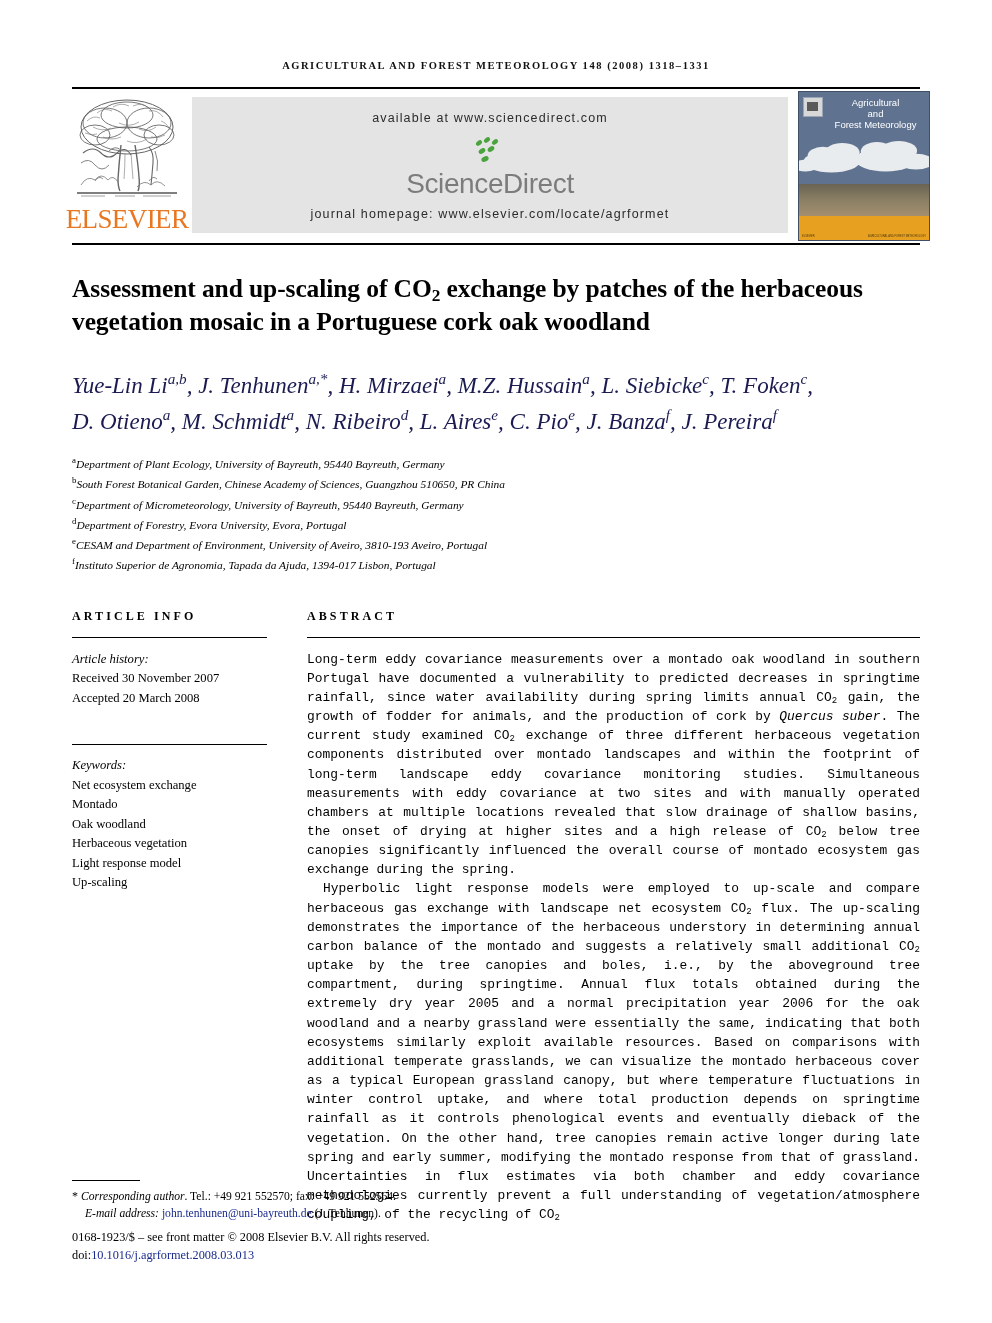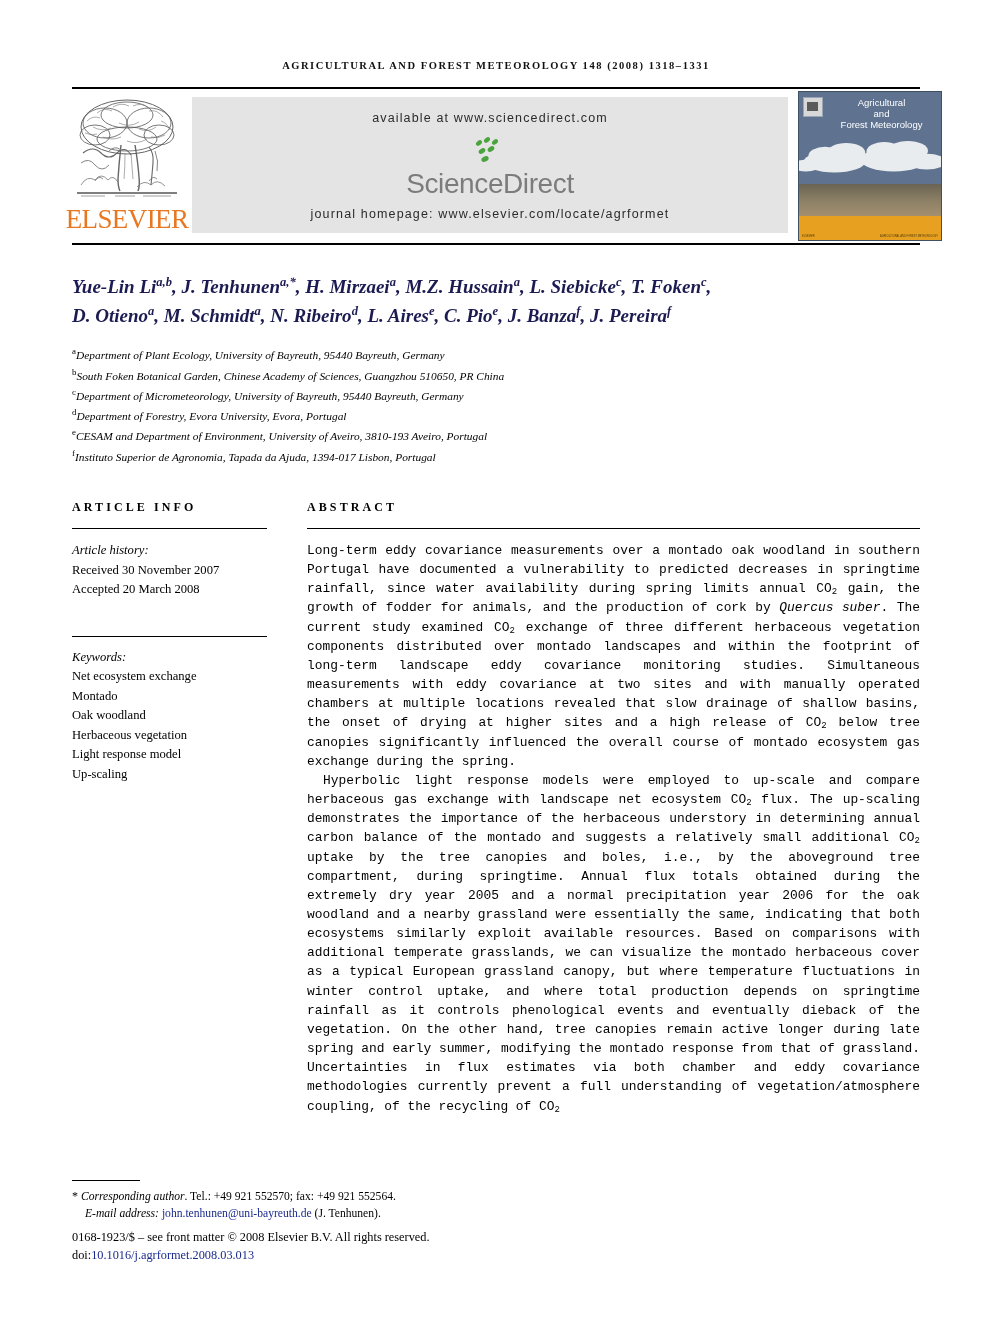--- a/index.html
+++ b/index.html
@@ -106,21 +106,21 @@
     line-height: 1;
   }
 
   .cover-block {
     flex: 0 0 122px;
     width: 122px;
     padding: 2px 0 6px 0;
     box-sizing: border-box;
   }
   .cover {
-    width: 144px;
+    width: 132px;
     height: 150px;
     position: relative;
     overflow: hidden;
     background: #ec4899;
     border: 1px solid #3f4f64;
     box-sizing: border-box;
   }
   .cover-sky { position:absolute; left:0; top:0; right:0; height:72%; background:#5f7391; }
   .cover-clouds { position:absolute; left:0; top:30%; width:100%; height:28%; }
   .cover-land {
@@ -179,22 +179,22 @@
     margin-top: 28px;
     letter-spacing: -0.1px;
     color: #000;
   }
   .article-title sub { font-size: 0.68em; vertical-align: baseline; position: relative; bottom: -0.25em; }
 
   
   .authors {
     font-family: "Liberation Serif", "DejaVu Serif", serif;
     font-style: italic;
-    font-weight: bold;
-    font-size: 19px;
+    font-weight: normal;
+    font-size: 23px;
     line-height: 1.52;
     margin-top: 28px;
     color: #1b1b52;
   }
   .authors sup { font-size: 0.66em; vertical-align: super; }
 
   
   .affiliations {
     margin-top: 13px;
     font-family: "Liberation Serif", "DejaVu Serif", serif;
@@ -396,26 +396,27 @@
         <div class="cover-footer-text">
           <span>ELSEVIER</span>
           <span>AGRICULTURAL AND FOREST METEOROLOGY</span>
         </div>
       </div>
     </div>
   </div>
 
   <div class="rule-mast-bottom"></div>
 
+  <h1 class="article-title"><span>Assessment and up-scaling of CO</span><sub>2</sub><span> exchange by patches of the herbaceous vegetation mosaic in a Portuguese cork oak woodland</span></h1>
 
   <div class="authors"><span>Yue-Lin Li</span><sup>a,b</sup>, <span>J. Tenhunen</span><sup>a,*</sup>, <span>H. Mirzaei</span><sup>a</sup>, <span>M.Z. Hussain</span><sup>a</sup>, <span>L. Siebicke</span><sup>c</sup>, <span>T. Foken</span><sup>c</sup>, <br><span>D. Otieno</span><sup>a</sup>, <span>M. Schmidt</span><sup>a</sup>, <span>N. Ribeiro</span><sup>d</sup>, <span>L. Aires</span><sup>e</sup>, <span>C. Pio</span><sup>e</sup>, <span>J. Banza</span><sup>f</sup>, <span>J. Pereira</span><sup>f</sup></div>
 
   <div class="affiliations">
       <div class="aff"><sup>a</sup><span>Department of Plant Ecology, University of Bayreuth, 95440 Bayreuth, Germany</span></div>
-      <div class="aff"><sup>b</sup><span>South Foken Botanical Garden, Chinese Academy of Sciences, Guangzhou 510650, PR China</span></div>
+      <div class="aff"><sup>b</sup><span>South Forest Botanical Garden, Chinese Academy of Sciences, Guangzhou 510650, PR China</span></div>
       <div class="aff"><sup>c</sup><span>Department of Micrometeorology, University of Bayreuth, 95440 Bayreuth, Germany</span></div>
       <div class="aff"><sup>d</sup><span>Department of Forestry, Evora University, Evora, Portugal</span></div>
       <div class="aff"><sup>e</sup><span>CESAM and Department of Environment, University of Aveiro, 3810-193 Aveiro, Portugal</span></div>
       <div class="aff"><sup>f</sup><span>Instituto Superior de Agronomia, Tapada da Ajuda, 1394-017 Lisbon, Portugal</span></div>
     </div>
 
   <div class="cols">
 
     <div class="col-info">
       <div class="sec-head">ARTICLE INFO</div>

